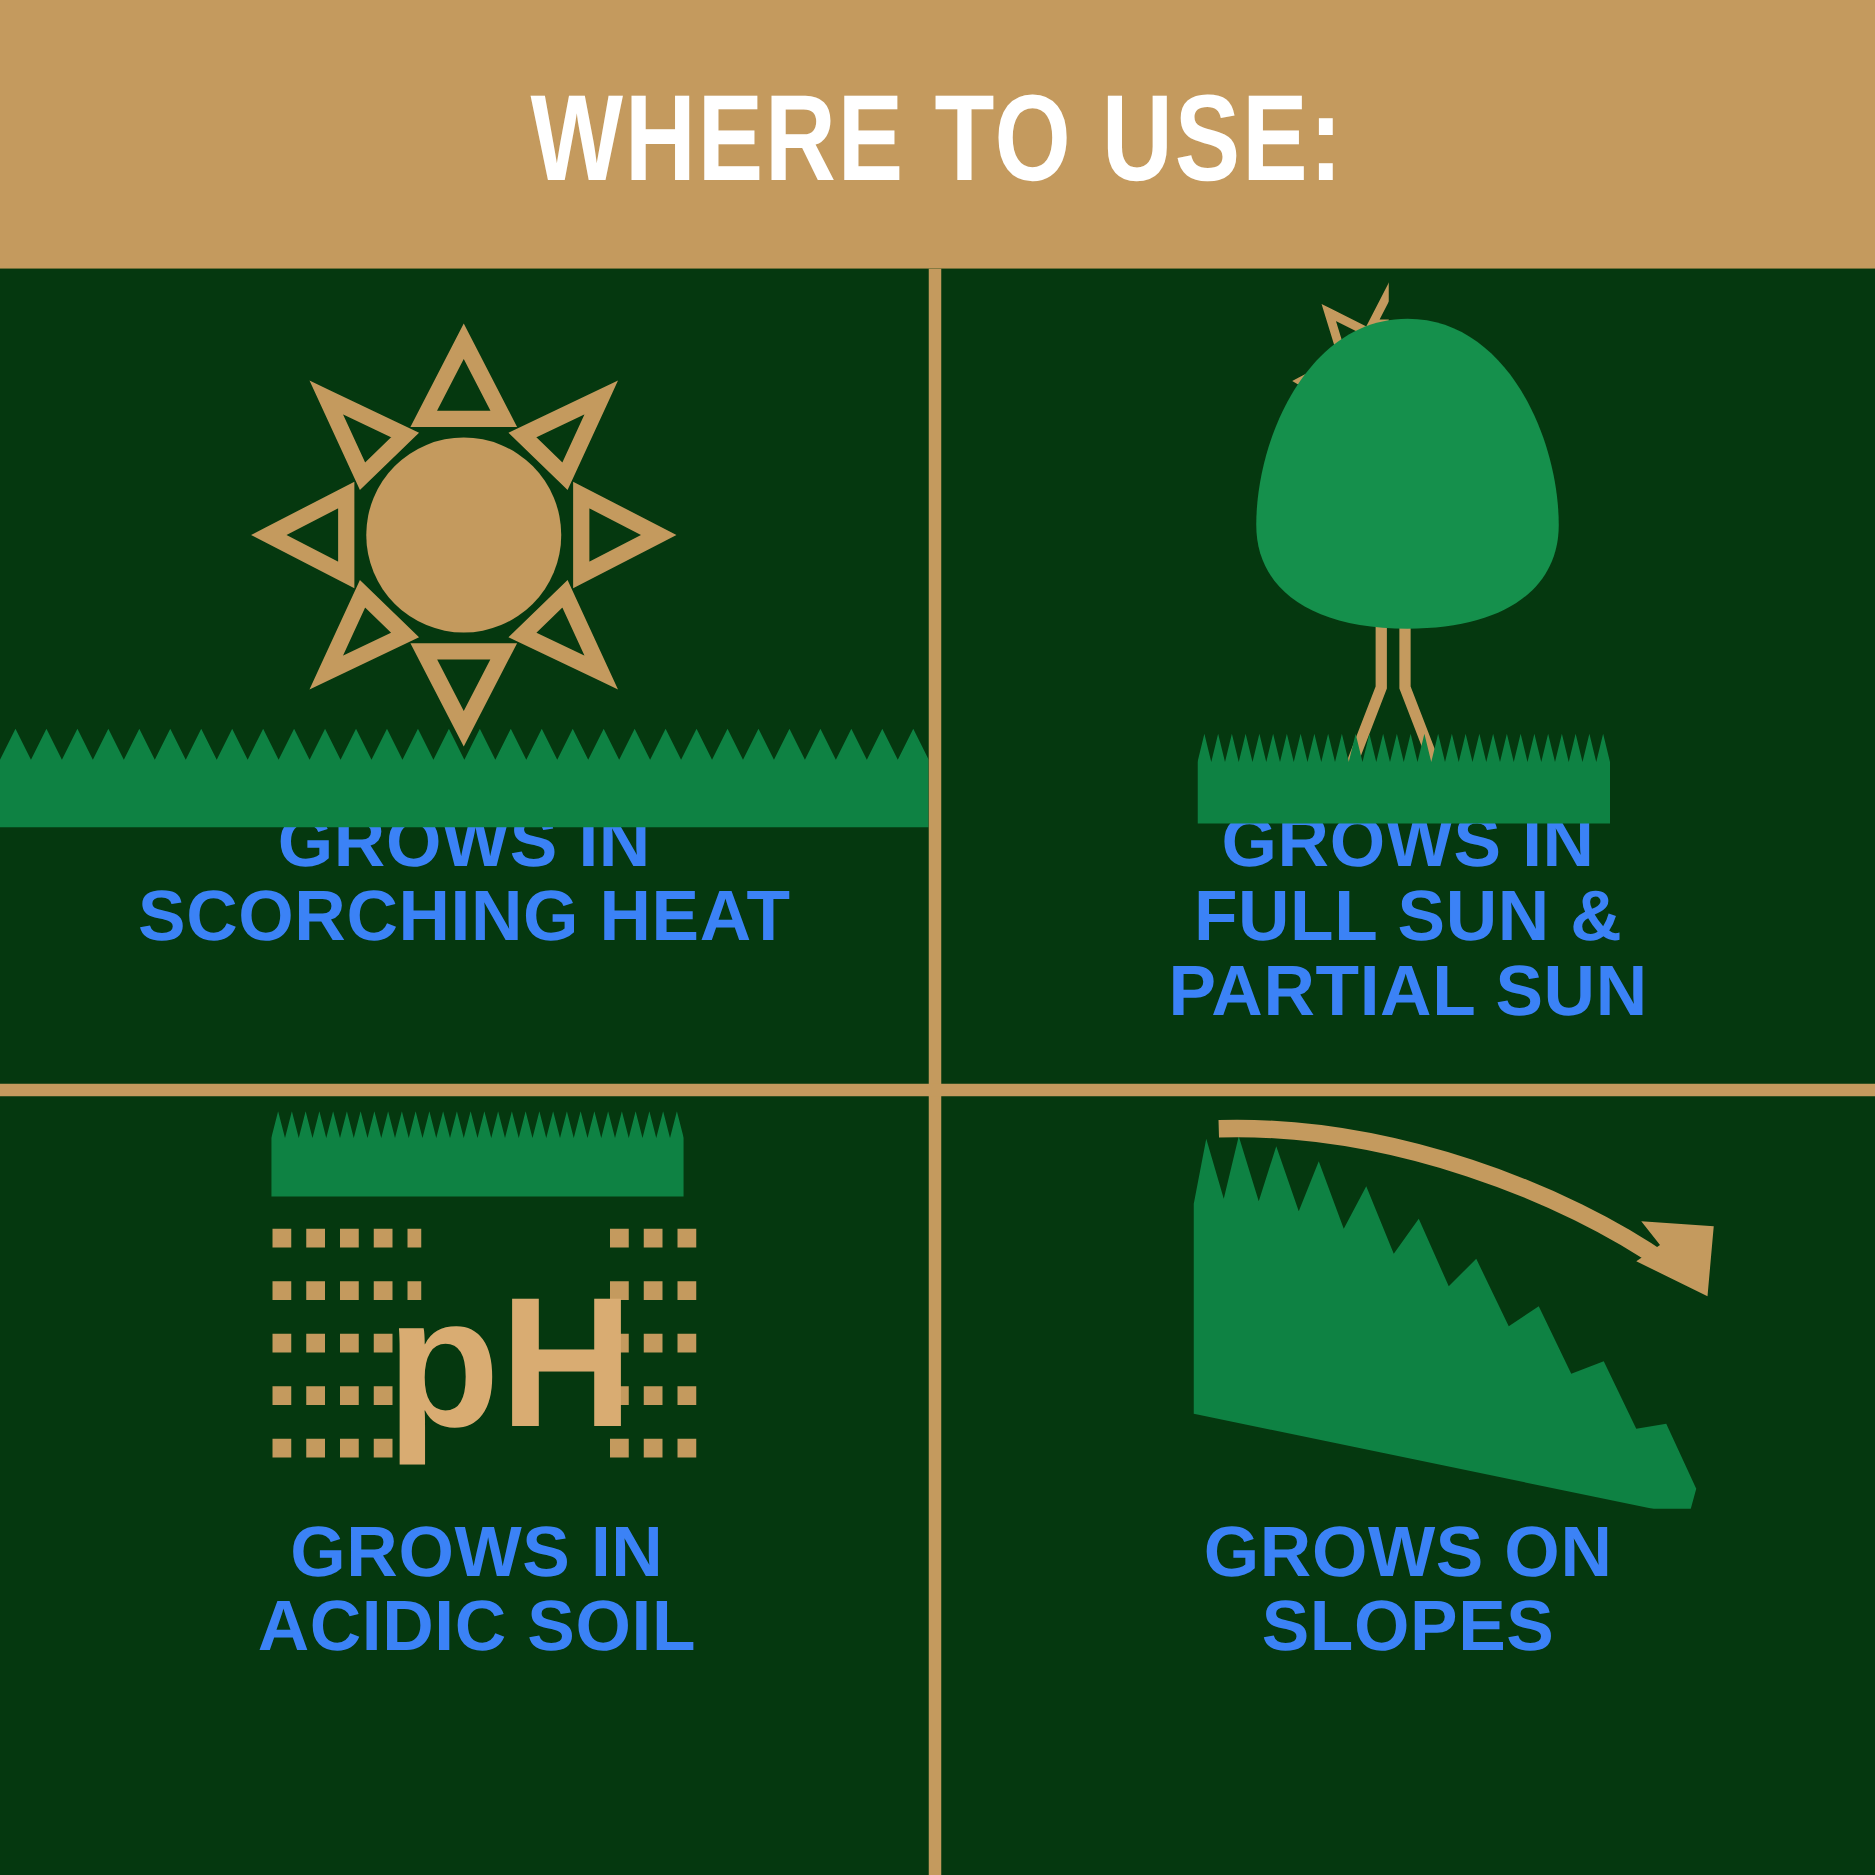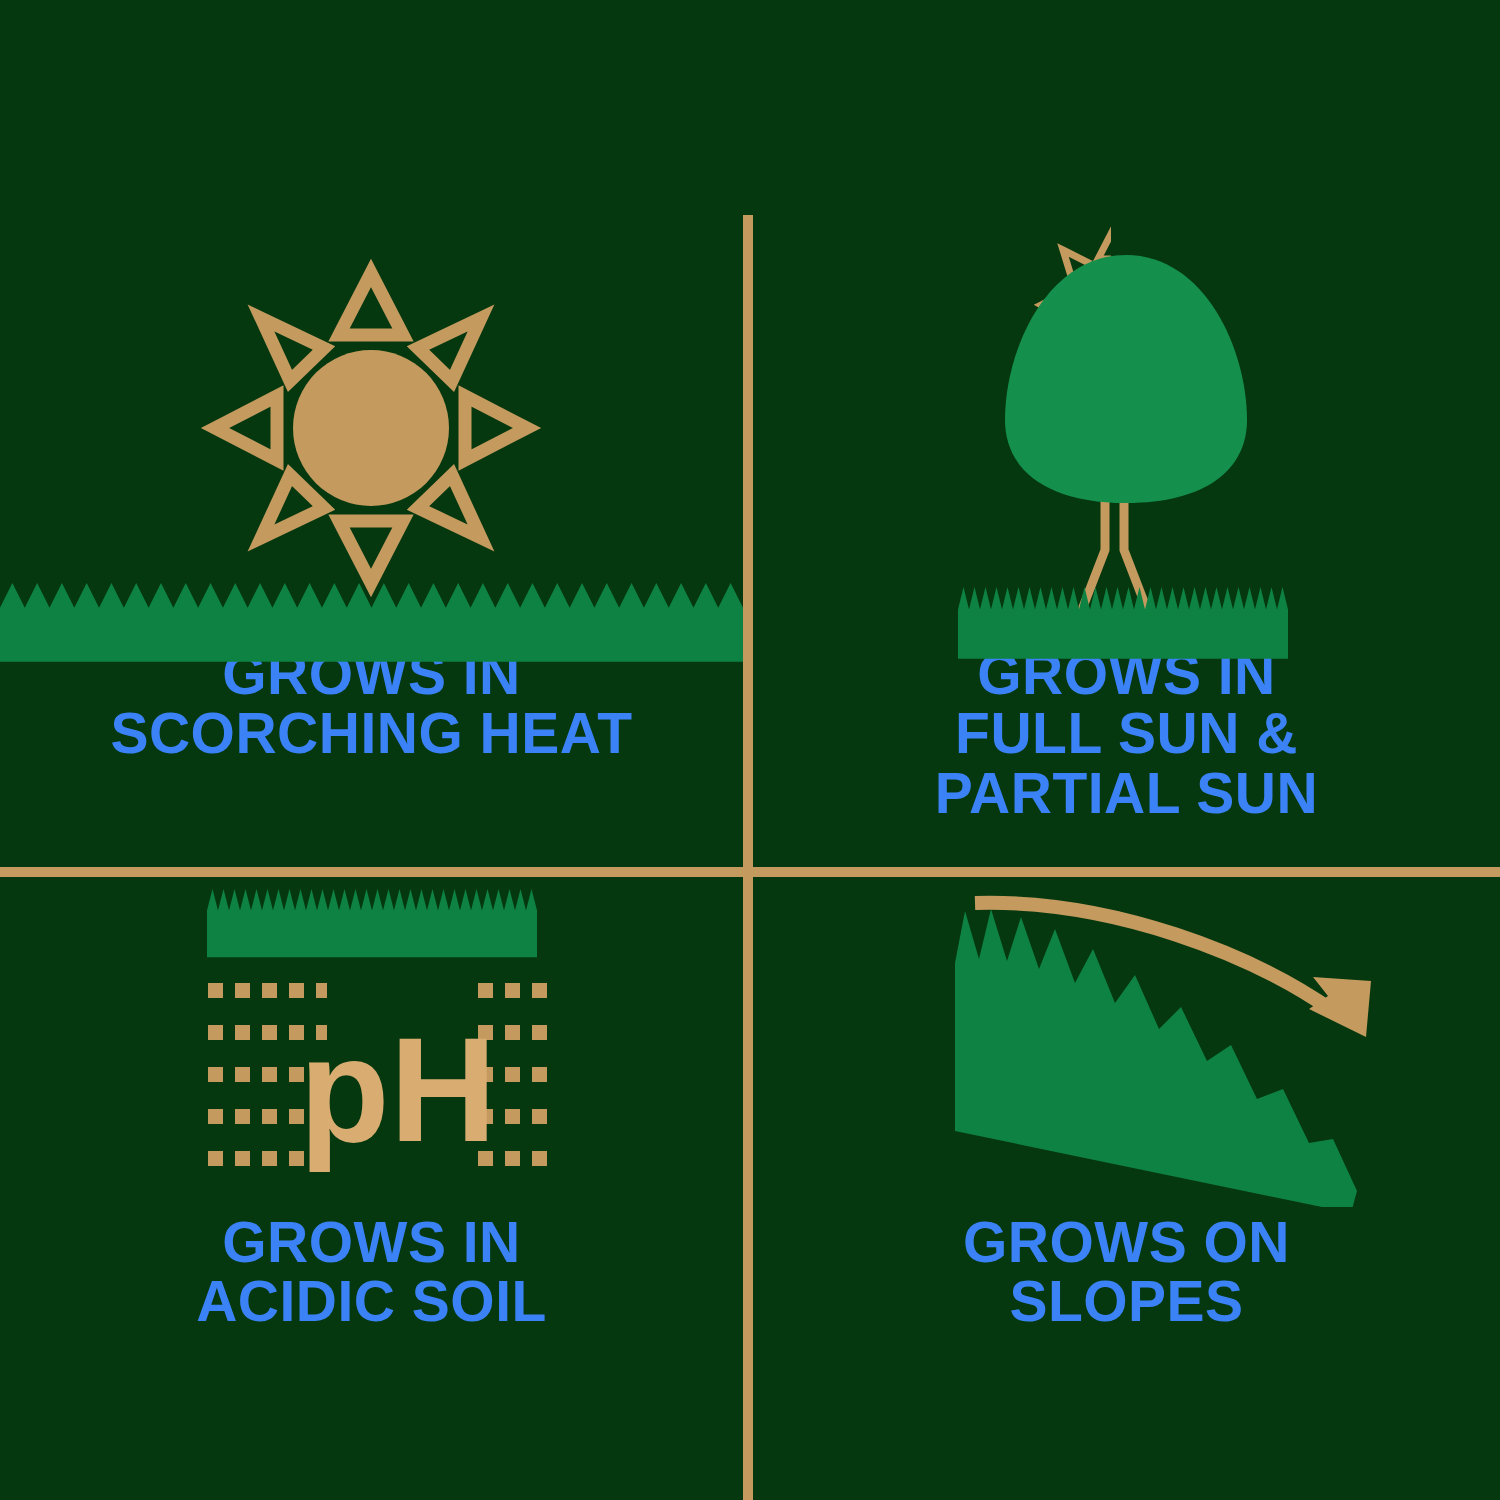--- a/index.html
+++ b/index.html
@@ -48,21 +48,21 @@
     height: 1285px;
     background: #05380F;
   }
   .quad {
     position: absolute;
     box-sizing: border-box;
     overflow: hidden;
   }
   #quad-tl { left: 0;    top: 0;    width: 743px; height: 652px; }
   #quad-tr { left: 753px;top: 0;    width: 747px; height: 652px; }
-  #quad-bl { left: 0;    top: 662px;width: 743px; height: 623px; }
+  #quad-bl { left: 10px;    top: 662px;width: 743px; height: 623px; }
   #quad-br { left: 753px;top: 662px;width: 747px; height: 524px; }
 
   
   .divider {
     position: absolute;
     background: #C49A5E;
   }
   #divider-v { left: 743px; top: 0;     width: 10px; height: 1285px; }
   #divider-h { left: 0;     top: 652px; width: 1500px; height: 10px; }
 
@@ -97,20 +97,23 @@
   .grass-strip { display: block; }
 
   
   .svg-art { display: block; }
 </style>
 </head>
 <body>
 
 <div id="root">
 
+  <div id="header-band">
+    <div id="header-title">WHERE TO USE:</div>
+  </div>
 
   <div id="grid">
 
     <div class="quad" id="quad-tl">
       <div class="quad-inner">
         <div class="art-zone" style="height:430px;">
 
           <svg class="svg-art" width="743" height="430" viewBox="0 0 743 430">
             <g fill="none" stroke="#C49A5E" stroke-width="13" stroke-linejoin="miter">
 

